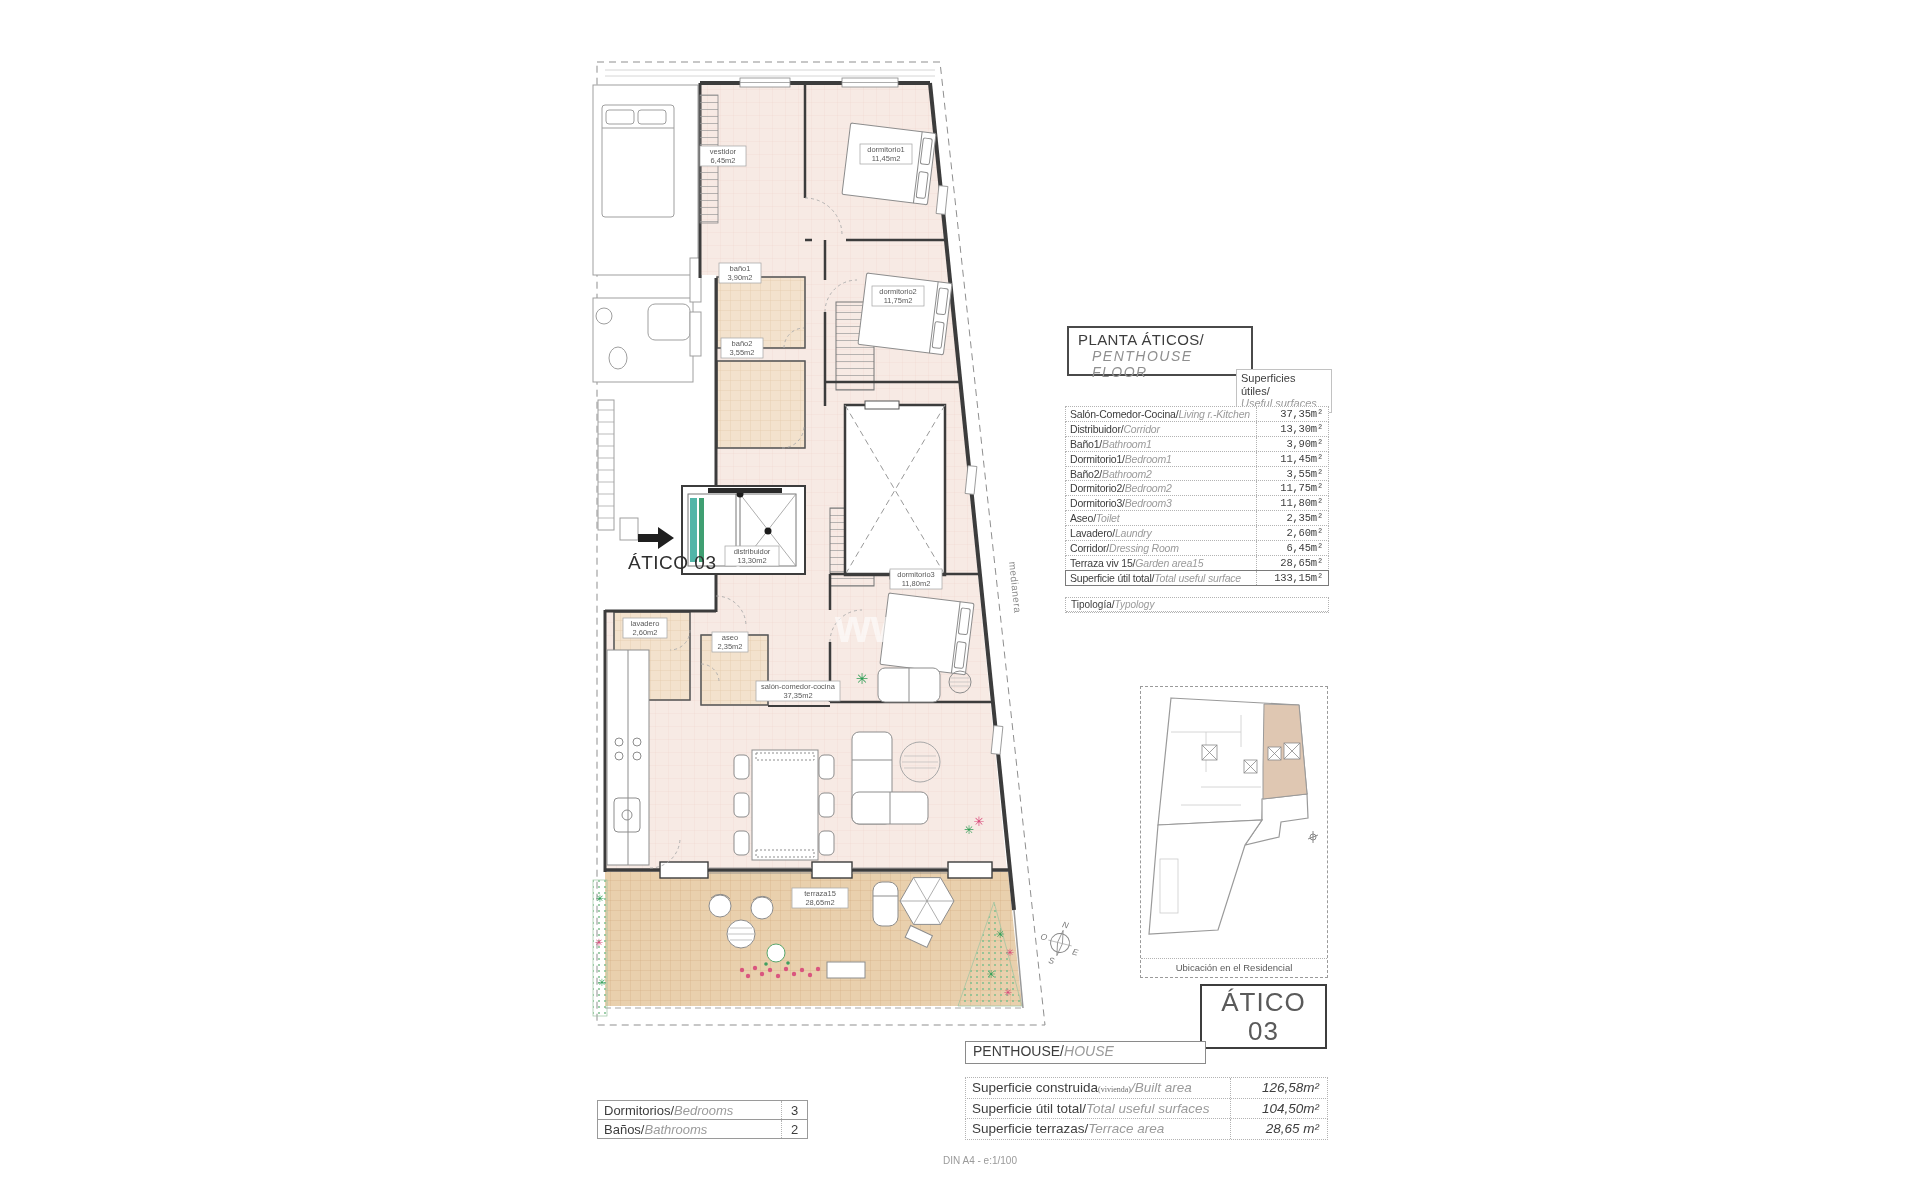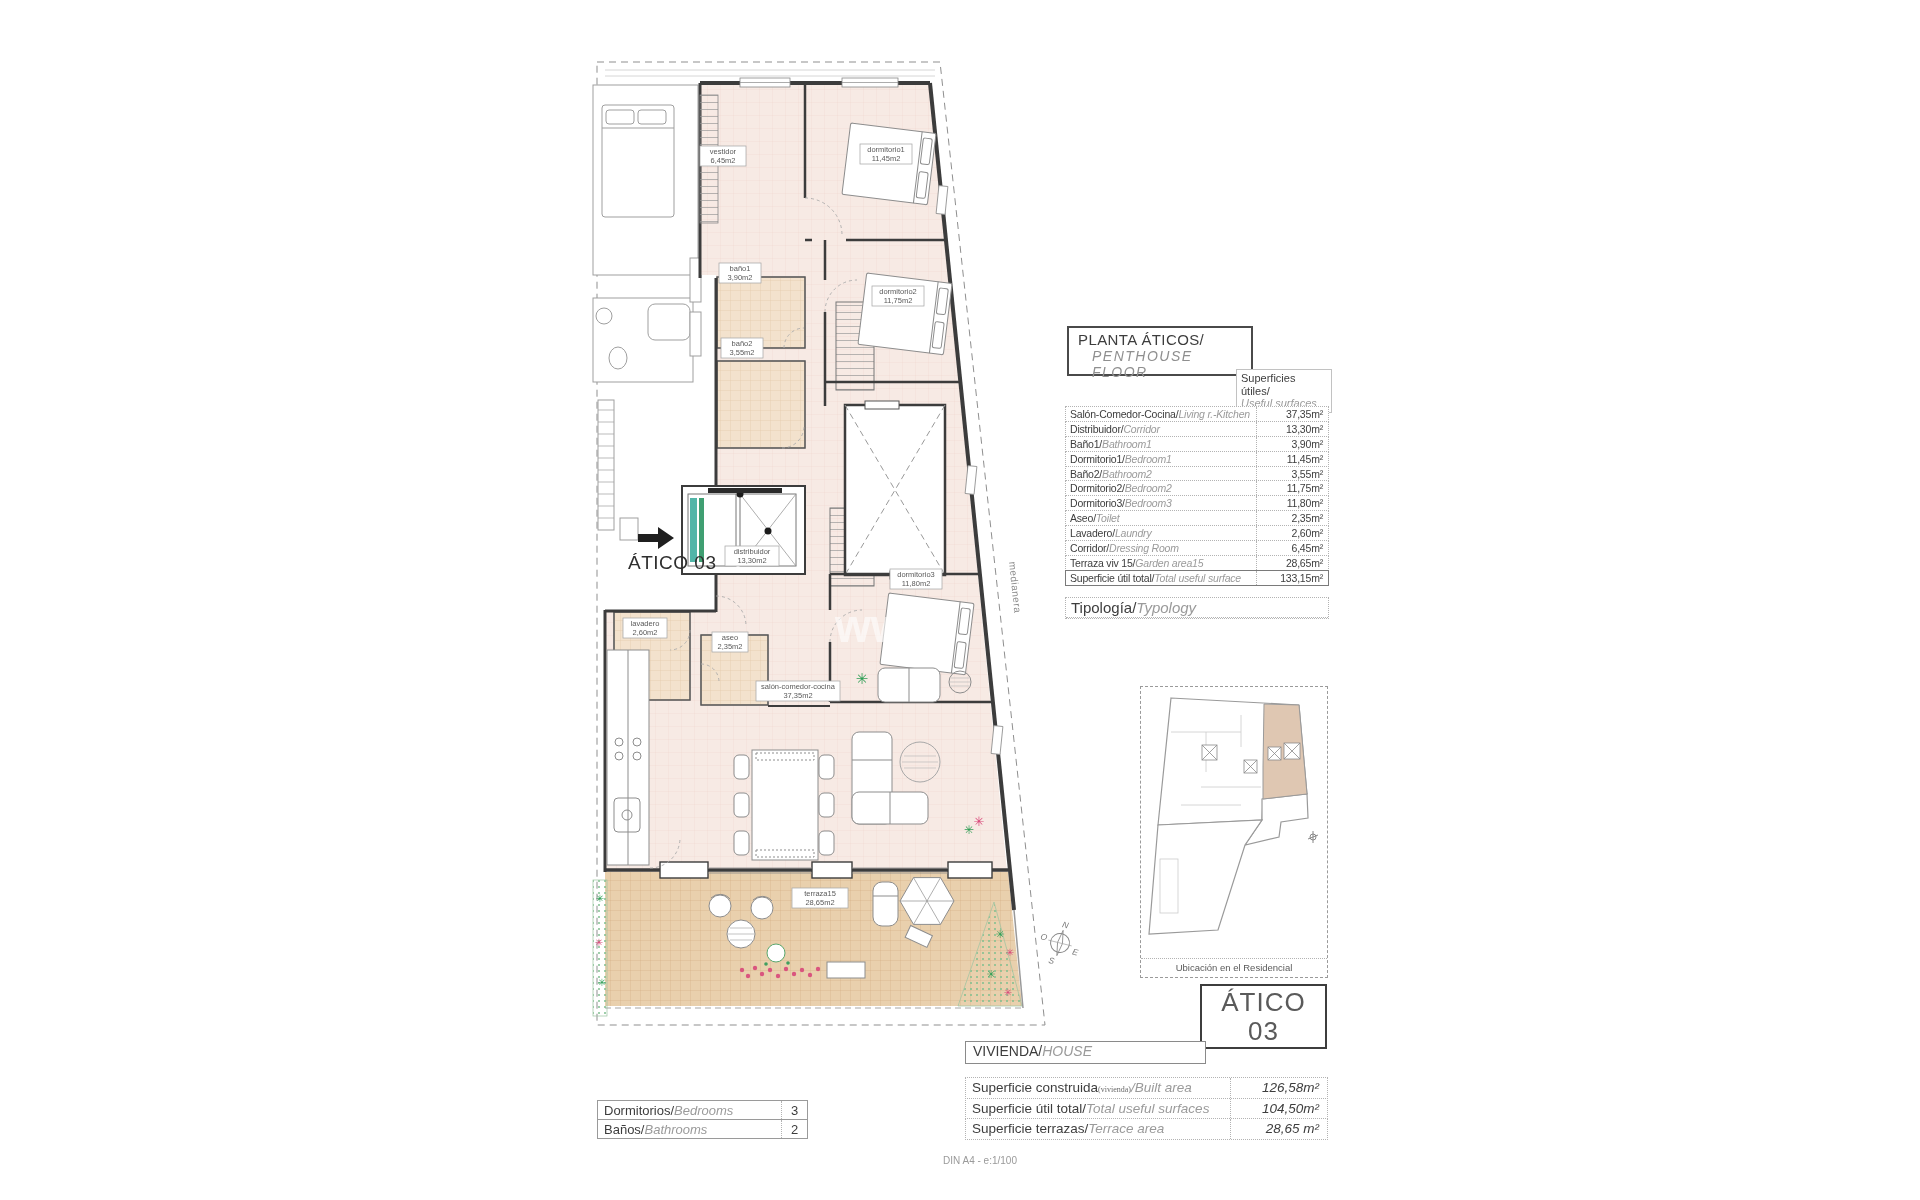--- a/index.html
+++ b/index.html
@@ -18,26 +18,26 @@
 
   .sulabel{left:1236px;top:369px;width:86px;border:1px solid #c2c2c2;padding:2px 4px;
            font-size:11px;line-height:1.15;background:#fff;}
 
   
   .stable{left:1065px;top:407px;width:264px;font-size:10.5px;letter-spacing:-.2px;}
   .srow{display:flex;border:1px dotted #b3b3b3;margin-top:-1px;height:13.9px;
         align-items:center;background:#fff;}
   .srow .lab{flex:1;padding-left:4px;white-space:nowrap;overflow:hidden;}
   .srow .val{width:66px;border-left:1px dotted #b3b3b3;text-align:right;
-             padding-right:5px;height:100%;display:flex;align-items:center;justify-content:flex-end;}
+             padding-right:5px;height:100%;display:flex;align-items:center;justify-content:flex-end;font-family:Liberation Mono, monospace;}
   .srow.total{border:1px solid #7a7a7a;}
 
   
   .typ{left:1065px;top:597px;width:262px;border:1px dotted #b3b3b3;background:#fff;}
-  .typ .hdr{border-bottom:1px dotted #b3b3b3;padding:1px 5px;font-size:15px;}
+  .typ .hdr{border-bottom:1px dotted #b3b3b3;padding:1px 5px;font-size:10px;}
   .typ .body{padding:3px 7px 6px 7px;font-size:13px;line-height:1.32;}
 
   
   .locbox{left:1140px;top:686px;width:186px;height:290px;border:1px dashed #9a9a9a;background:#fff;}
   .loccap{position:absolute;left:0;right:0;bottom:4px;border-top:1px dotted #b3b3b3;
           text-align:center;font-size:9.5px;color:#5a5a5a;padding-top:3px;}
 
   
   .aticobox{left:1200px;top:984px;width:123px;height:59px;border:2px solid #3d3d3d;
             text-align:center;font-size:26px;color:#5a5a5a;letter-spacing:1px;line-height:1.12;
@@ -478,21 +478,21 @@
   </svg>
   <div class="loccap">Ubicación en el Residencial</div>
 </div>
 
 <div class="abs aticobox">
   <div>ÁTICO</div>
   <div>03</div>
 </div>
 
 <div class="abs vivbox">
-  <span class="es">VIVIENDA/</span><span class="en">HOUSE</span>
+  <span class="es">PENTHOUSE/</span><span class="en">HOUSE</span>
 </div>
 
 <div class="abs htable">
   <div class="hrow">
       <span class="lab"><span class="es">Superficie construida</span><span class="sub">(vivienda)</span><span class="en">/Built area</span></span>
       <span class="val">126,58m²</span>
     </div>
   <div class="hrow">
       <span class="lab"><span class="es">Superficie útil total/</span><span class="sub"></span><span class="en">Total useful surfaces</span></span>
       <span class="val">104,50m²</span>

